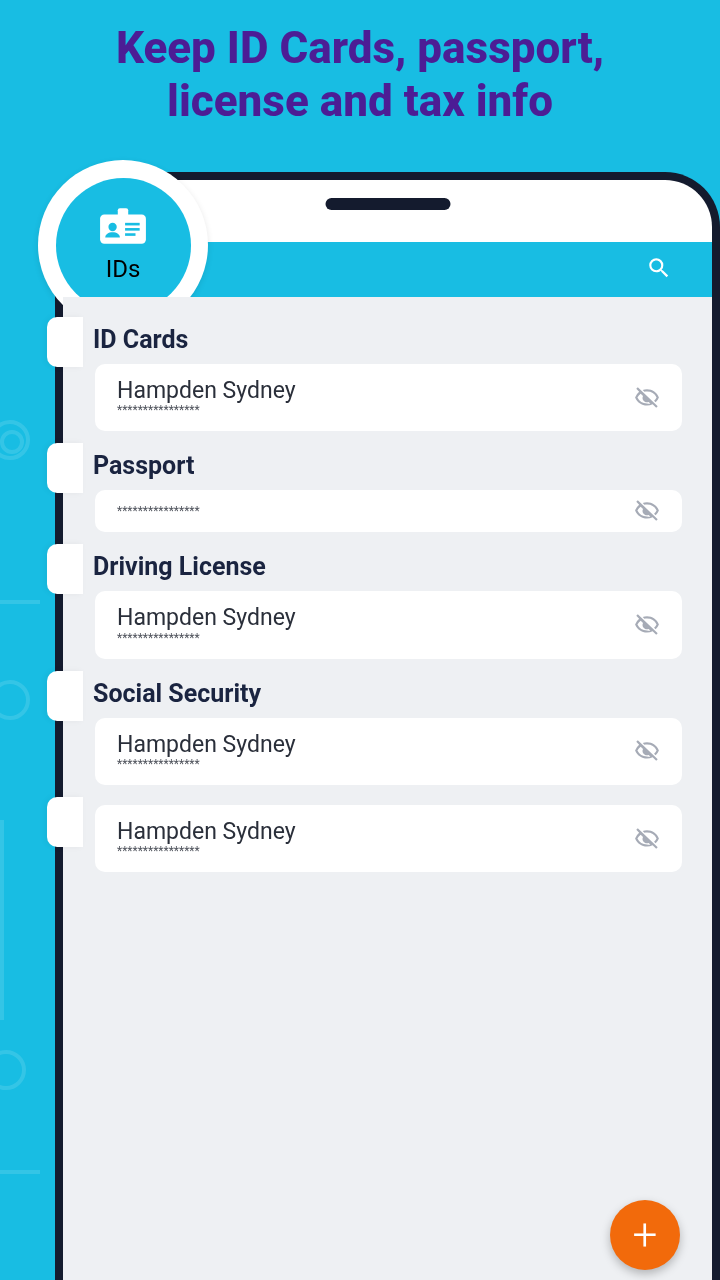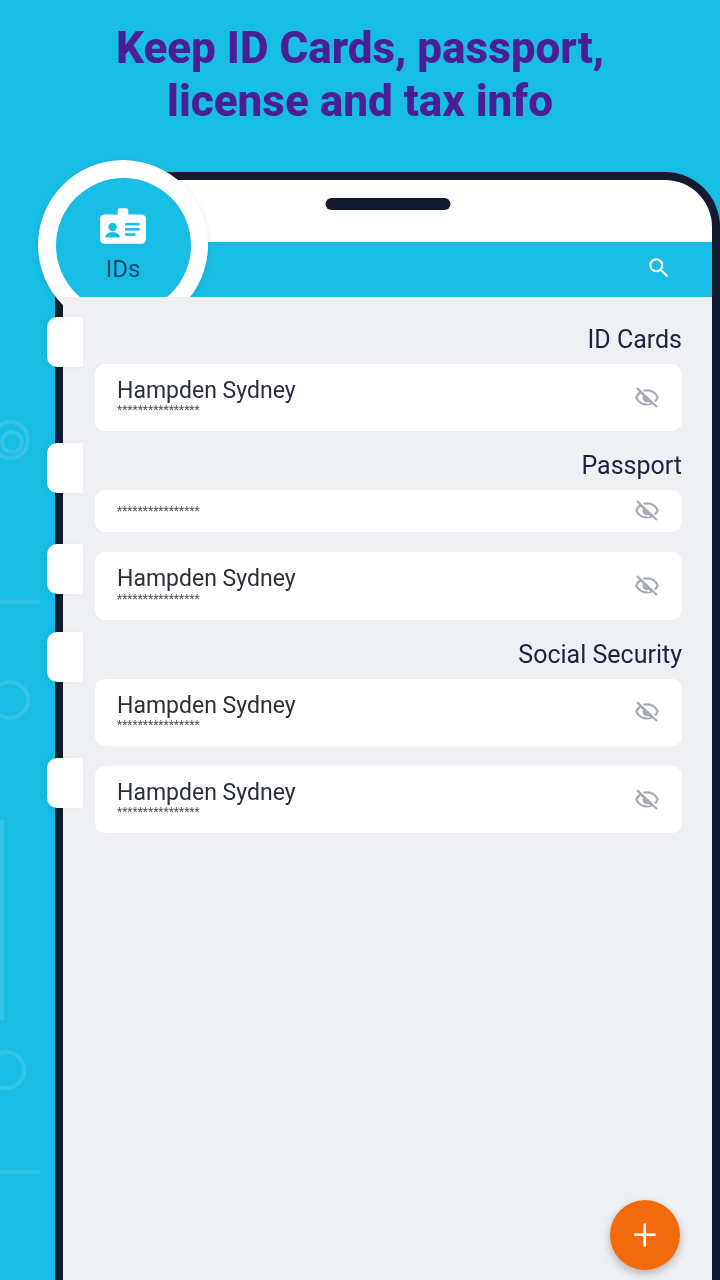--- a/index.html
+++ b/index.html
@@ -85,42 +85,41 @@
   }
   .badge {
     width: 135px;
     height: 135px;
     background: #18bde3;
     border-radius: 50%;
     display: flex;
     flex-direction: column;
     align-items: center;
     justify-content: center;
-    color: #0c4a6e;
+    color: #000000;
   }
   .badge svg { width: 50px; height: 40px; margin-bottom: 4px; }
   .badge-label { font-size: 24px; font-weight: 400; }
 
   .content {
     position: absolute;
     top: 117px;
     left: 0;
     right: 0;
     bottom: 0;
     background: #eef0f3;
     padding: 28px 30px 0 20px;
   }
 
   .section-header {
     font-size: 25px;
-    font-weight: 400;
+    font-weight: 700;
     color: #1a2440;
     margin-left: 10px;
     margin-bottom: 10px;
-    text-align: right;
   }
 
   .tab {
     position: absolute;
     left: -36px;
     width: 36px;
     height: 50px;
     background: #fff;
     border-radius: 10px 0 0 10px;
     box-shadow: -2px 0 6px rgba(0,0,0,0.05);
@@ -236,20 +235,21 @@
         <span class="eye">
           <svg viewBox="0 0 24 24">
               <path d="M12 6a9.77 9.77 0 018.82 5.5 9.86 9.86 0 01-2.28 3.02l1.42 1.42A11.8 11.8 0 0023 11.5C21.27 7.11 17 4 12 4c-1.4 0-2.74.25-3.98.7l1.62 1.62C10.4 6.12 11.18 6 12 6zM2.1 3.51L4.74 6.15A11.8 11.8 0 001 11.5C2.73 15.89 7 19 12 19c1.87 0 3.63-.43 5.2-1.2l3.29 3.29 1.41-1.41L3.51 2.1 2.1 3.51zM12 17a9.77 9.77 0 01-8.82-5.5 9.82 9.82 0 012.99-3.53l2.16 2.16A4 4 0 0012 16c.56 0 1.09-.12 1.58-.33l1.55 1.55A9.6 9.6 0 0112 17z"></path>
             </svg>
         </span>
       </div>
     </div>
 
     <div style="position:relative">
       <div class="tab" style="top:-8px"></div>
+      <div class="section-header">Driving License</div>
       <div class="card">
         <div class="card-title">Hampden Sydney</div>
         <div class="card-masked">****************</div>
         <span class="eye">
           <svg viewBox="0 0 24 24">
               <path d="M12 6a9.77 9.77 0 018.82 5.5 9.86 9.86 0 01-2.28 3.02l1.42 1.42A11.8 11.8 0 0023 11.5C21.27 7.11 17 4 12 4c-1.4 0-2.74.25-3.98.7l1.62 1.62C10.4 6.12 11.18 6 12 6zM2.1 3.51L4.74 6.15A11.8 11.8 0 001 11.5C2.73 15.89 7 19 12 19c1.87 0 3.63-.43 5.2-1.2l3.29 3.29 1.41-1.41L3.51 2.1 2.1 3.51zM12 17a9.77 9.77 0 01-8.82-5.5 9.82 9.82 0 012.99-3.53l2.16 2.16A4 4 0 0012 16c.56 0 1.09-.12 1.58-.33l1.55 1.55A9.6 9.6 0 0112 17z"></path>
             </svg>
         </span>
       </div>
     </div>

